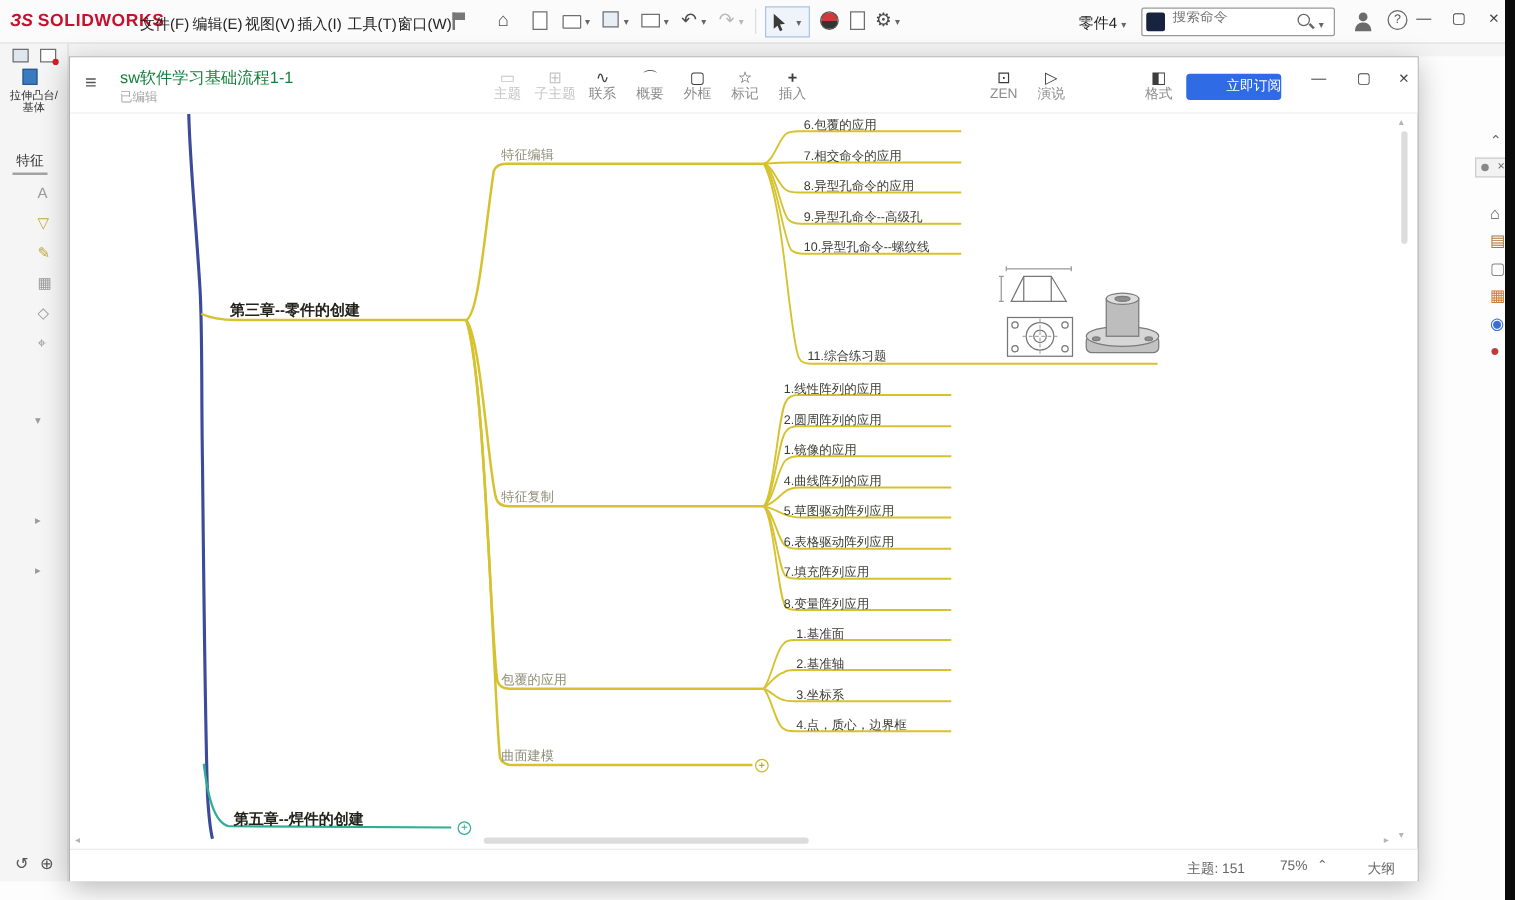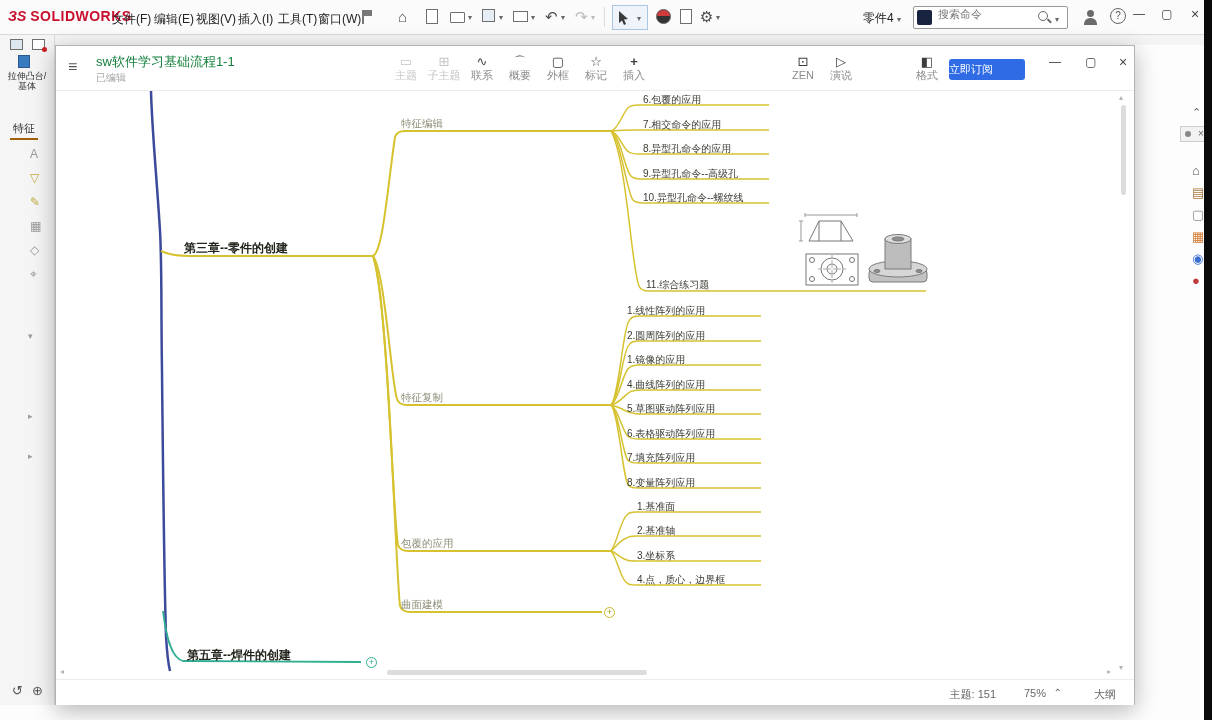--- a/index.html
+++ b/index.html
@@ -23,21 +23,21 @@
   .rt-ico{position:absolute;font-size:13px;line-height:14px}
   
   #sw-bottombar{position:absolute;left:0;top:705px;width:1212px;height:15px;background:#f0f0f2;border-top:1px solid #d6d6d6;font-size:11px;color:#333}
   
   #xm-win{position:absolute;left:55px;top:45px;width:1080px;height:660px;background:#fff;border:1px solid #b3b3b3;box-shadow:0 6px 22px rgba(0,0,0,.28)}
   #xm-titlebar{position:absolute;left:0;top:0;width:100%;height:45px;background:#fff;border-bottom:1px solid #ececec}
   .xt{position:absolute;top:7px;width:38px;text-align:center}
   .xt .xi{display:block;height:17px;font-size:13px;color:#3d3d3d;line-height:17px}
   .xt .xl{display:block;font-size:11px;color:#8c8c8c;line-height:11px}
   .xt.dis .xi,.xt.dis .xl{color:#c6c6c6}
-  #xm-sub{position:absolute;left:893px;top:13px;width:76px;height:21px;background:#2e6be5;color:#fff;font-size:11px;text-align:left;line-height:21px;border-radius:3px;cursor:pointer}
+  #xm-sub{position:absolute;left:893px;top:13px;width:76px;height:21px;background:#2e6be5;color:#fff;font-size:11px;text-align:right;line-height:21px;border-radius:3px;cursor:pointer}
   .winctl{position:absolute;top:8px;width:18px;height:16px;text-align:center;font-size:12px;color:#444;line-height:16px}
   #xm-canvas{position:absolute;left:1px;top:45px;width:1076px;height:588px;background:#fff;overflow:hidden}
   #xm-statusbar{position:absolute;left:0;top:633px;width:100%;height:26px;background:#fff;border-top:1px solid #ececec;font-size:11px;color:#666}
   .leaf{position:absolute;font-size:10px;color:#3b3b33;white-space:nowrap}
   .blabel{position:absolute;font-size:10.5px;color:#8e8e79;white-space:nowrap}
   .chap{position:absolute;font-size:12px;font-weight:bold;color:#23231c;white-space:nowrap}
   .pcirc{position:absolute;width:11px;height:11px;border-radius:50%;background:#fff;border:1.5px solid #cdb92a;color:#ab9a1c;font-size:9px;line-height:8px;text-align:center}
   .pcirc.teal{border-color:#2fae92;color:#2fae92}
   .yl{stroke:#d6c22f;fill:none;stroke-width:1.5}
   .yl2{stroke:#d6c22f;fill:none;stroke-width:2}
@@ -108,21 +108,21 @@
   </div>
 
   <div id="sw-strip2"></div>
 
   <div id="sw-left">
     <span class="cssbox" style="left:10px;top:4px;width:13px;height:11px;background:#dfe7ee"></span>
     <span class="cssbox" style="left:32px;top:4px;width:13px;height:11px"></span>
     <span class="abs" style="left:42px;top:12px;width:5px;height:5px;border-radius:50%;background:#cc2222"></span>
     <span class="abs" style="left:18px;top:20px;width:12px;height:13px;background:#3a7abf;border:1px solid #2a5a92"></span>
     <div class="abs" style="left:4px;top:36px;width:46px;font-size:9px;line-height:10px;color:#333;text-align:center">拉伸凸台/基体</div>
-    <div class="abs" style="left:10px;top:86px;font-size:11px;color:#333;border-bottom:2px solid #a16207;padding:0 3px 2px">特征</div>
+    <div class="abs" style="left:10px;top:86px;font-size:11px;color:#333;border-bottom:2px solid #a3a3a3;padding:0 3px 2px">特征</div>
     <span class="lp-ico" style="left:30px;top:112px">A</span>
     <span class="lp-ico" style="left:30px;top:136px;color:#c2a93d">▽</span>
     <span class="lp-ico" style="left:30px;top:160px;color:#c2a93d">✎</span>
     <span class="lp-ico" style="left:30px;top:184px">▦</span>
     <span class="lp-ico" style="left:30px;top:208px">◇</span>
     <span class="lp-ico" style="left:30px;top:232px">⌖</span>
     <span class="lp-ico" style="left:28px;top:296px;font-size:9px">▾</span>
     <span class="lp-ico" style="left:28px;top:376px;font-size:9px">▸</span>
     <span class="lp-ico" style="left:28px;top:416px;font-size:9px">▸</span>
     <span class="lp-ico" style="left:12px;top:648px;font-size:13px;color:#555">↺</span>

